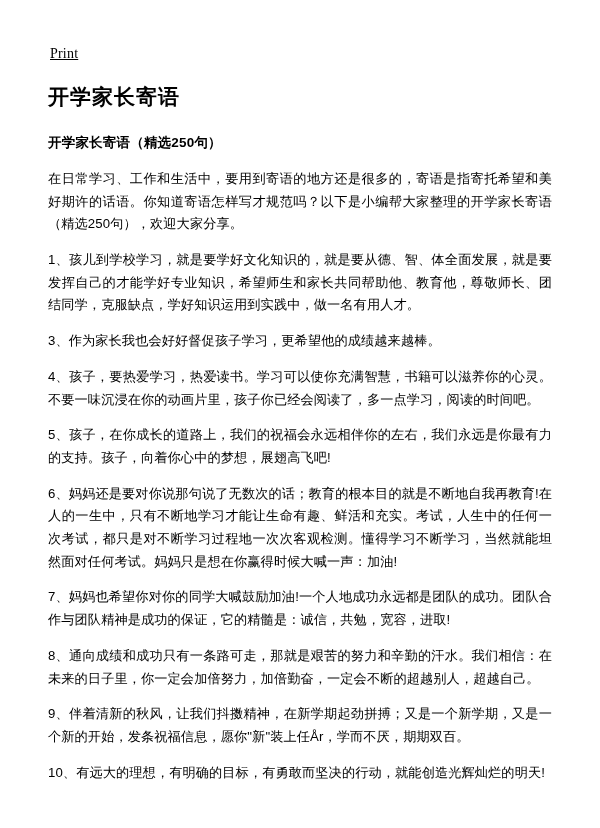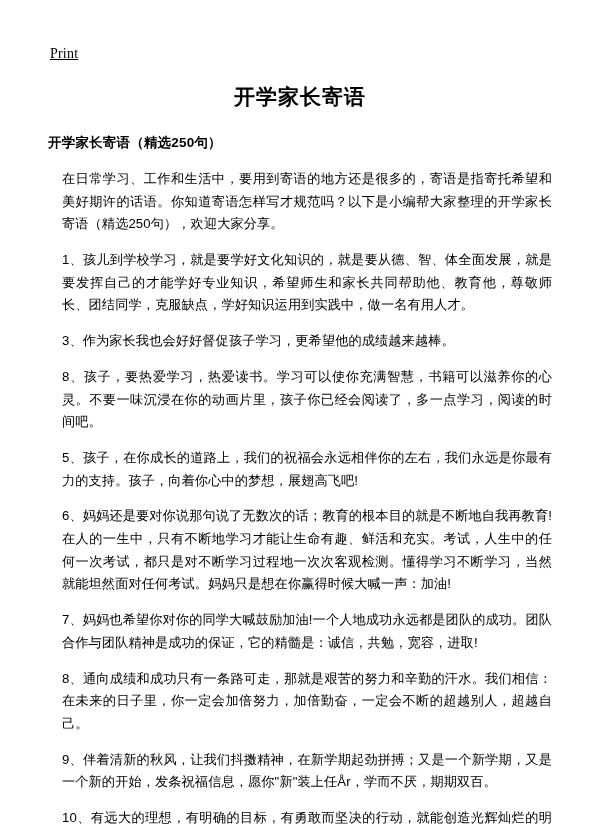--- a/index.html
+++ b/index.html
@@ -25,38 +25,37 @@
     font-family: "Liberation Serif", "DejaVu Serif", serif;
     font-size: 14px;
     color: #000;
     line-height: 1;
     margin: 0 0 22px 2px;
     display: inline-block;
     letter-spacing: 0.2px;
     text-align: center;
   }
   .doc-title {
-    text-align: center;
     font-size: 21px;
     font-weight: bold;
     letter-spacing: 1px;
     margin: 0 0 22px 0;
     line-height: 1.3;
   }
   .subtitle {
     font-size: 13.5px;
     font-weight: bold;
     margin: 8px 0 14px 0;
     line-height: 1.6;
     letter-spacing: 0.2px;
   }
   .para {
     font-size: 13.2px;
     line-height: 1.72;
-    margin: 0 0 13px 14px;
+    margin: 0 0 13px 0;
     text-align: justify;
     letter-spacing: 0.1px;
   }
   .para:last-child {
     margin-bottom: 0;
   }
 </style>
 </head>
 <body>
 
@@ -65,21 +64,21 @@
   <a class="print-link" href="#">Print</a>
 
   <h1 class="doc-title">开学家长寄语</h1>
 
   <p class="subtitle">开学家长寄语（精选250句）</p>
 
   <div>
     <p class="para">在日常学习、工作和生活中，要用到寄语的地方还是很多的，寄语是指寄托希望和美好期许的话语。你知道寄语怎样写才规范吗？以下是小编帮大家整理的开学家长寄语（精选250句），欢迎大家分享。</p>
     <p class="para">1、孩儿到学校学习，就是要学好文化知识的，就是要从德、智、体全面发展，就是要发挥自己的才能学好专业知识，希望师生和家长共同帮助他、教育他，尊敬师长、团结同学，克服缺点，学好知识运用到实践中，做一名有用人才。</p>
     <p class="para">3、作为家长我也会好好督促孩子学习，更希望他的成绩越来越棒。</p>
-    <p class="para">8、孩子，要热爱学习，热爱读书。学习可以使你充满智慧，书籍可以滋养你的心灵。不要一味沉浸在你的动画片里，孩子你已经会阅读了，多一点学习，阅读的时间吧。</p>
+    <p class="para">4、孩子，要热爱学习，热爱读书。学习可以使你充满智慧，书籍可以滋养你的心灵。不要一味沉浸在你的动画片里，孩子你已经会阅读了，多一点学习，阅读的时间吧。</p>
     <p class="para">5、孩子，在你成长的道路上，我们的祝福会永远相伴你的左右，我们永远是你最有力的支持。孩子，向着你心中的梦想，展翅高飞吧!</p>
     <p class="para">6、妈妈还是要对你说那句说了无数次的话；教育的根本目的就是不断地自我再教育!在人的一生中，只有不断地学习才能让生命有趣、鲜活和充实。考试，人生中的任何一次考试，都只是对不断学习过程地一次次客观检测。懂得学习不断学习，当然就能坦然面对任何考试。妈妈只是想在你赢得时候大喊一声：加油!</p>
     <p class="para">7、妈妈也希望你对你的同学大喊鼓励加油!一个人地成功永远都是团队的成功。团队合作与团队精神是成功的保证，它的精髓是：诚信，共勉，宽容，进取!</p>
     <p class="para">8、通向成绩和成功只有一条路可走，那就是艰苦的努力和辛勤的汗水。我们相信：在未来的日子里，你一定会加倍努力，加倍勤奋，一定会不断的超越别人，超越自己。</p>
     <p class="para">9、伴着清新的秋风，让我们抖擞精神，在新学期起劲拼搏；又是一个新学期，又是一个新的开始，发条祝福信息，愿你"新"装上任År，学而不厌，期期双百。</p>
     <p class="para">10、有远大的理想，有明确的目标，有勇敢而坚决的行动，就能创造光辉灿烂的明天!</p>
   </div>
 
 </div>
 

